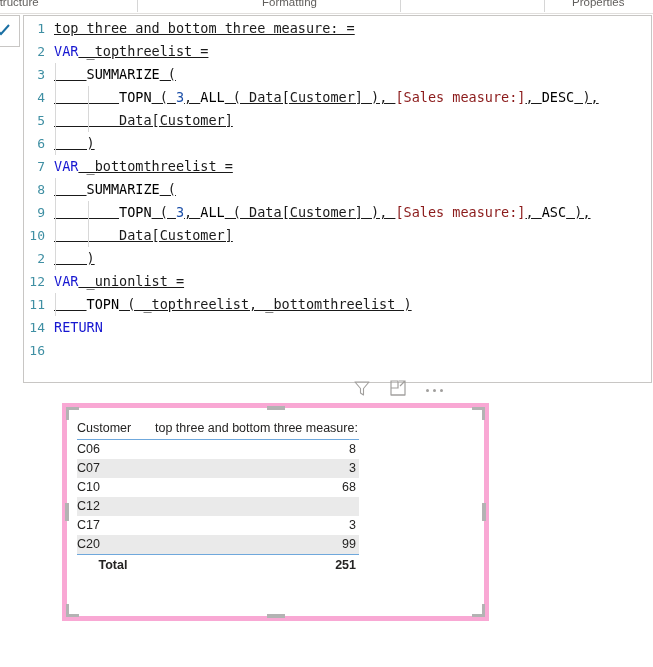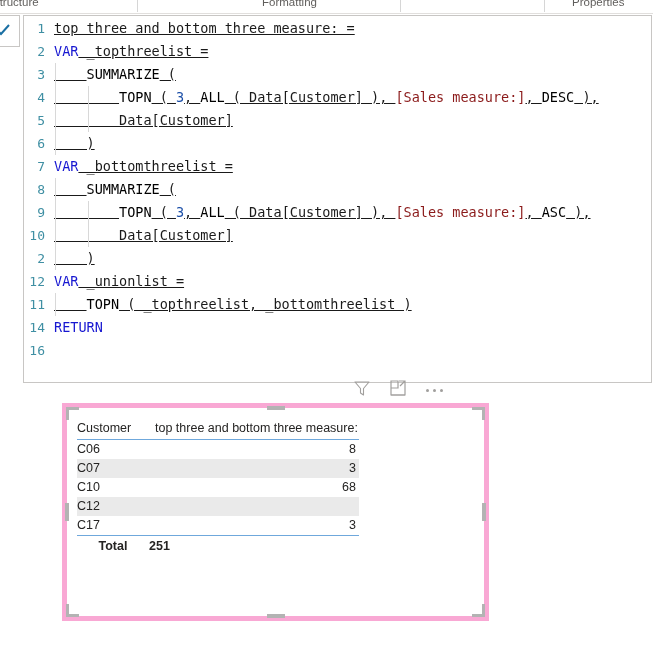--- a/index.html
+++ b/index.html
@@ -231,21 +231,21 @@
     line-height: 21px;
     font-weight: bold;
     border-top: 1.5px solid #6fa8dc;
   }
   #table-total-row .td-cat {
     width: 72px; min-width: 72px;
     text-align: center;
   }
   #table-total-row .td-val {
     flex: 1;
-    text-align: left;
+    text-align: right;
     padding-right: 3px;
   }
 </style>
 </head>
 <body>
 
 <div id="ribbon-strip">
   <div class="ribbon-group" id="ribbon-group-structure">Structure</div>
   <div class="ribbon-sep" id="ribbon-sep-1"></div>
   <div class="ribbon-group" id="ribbon-group-formatting">Formatting</div>
@@ -339,20 +339,24 @@
           <div class="td-cat">C10</div>
           <div class="td-val">68</div>
         </div>
         <div class="table-row alt">
           <div class="td-cat">C12</div>
         </div>
         <div class="table-row">
           <div class="td-cat">C17</div>
           <div class="td-val">3</div>
         </div>
+        <div class="table-row alt">
+          <div class="td-cat">C20</div>
+          <div class="td-val">99</div>
+        </div>
       </div>
 
     <div id="table-total-row">
       <div class="td-cat">Total</div>
       <div class="td-val">251</div>
     </div>
 
   </div>
 </div>
 

